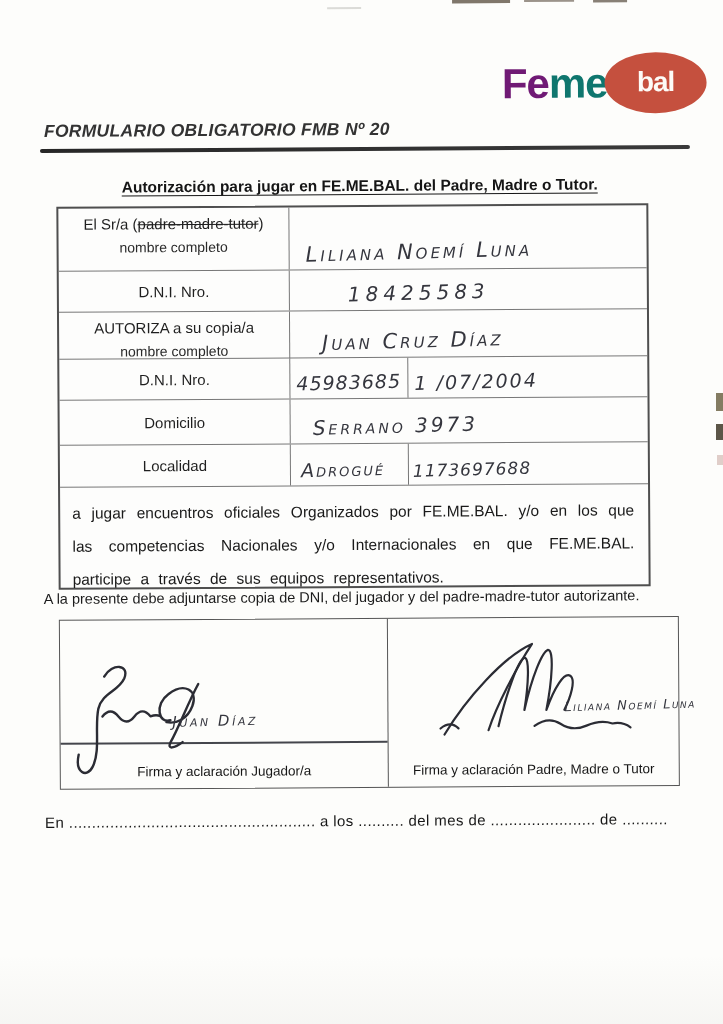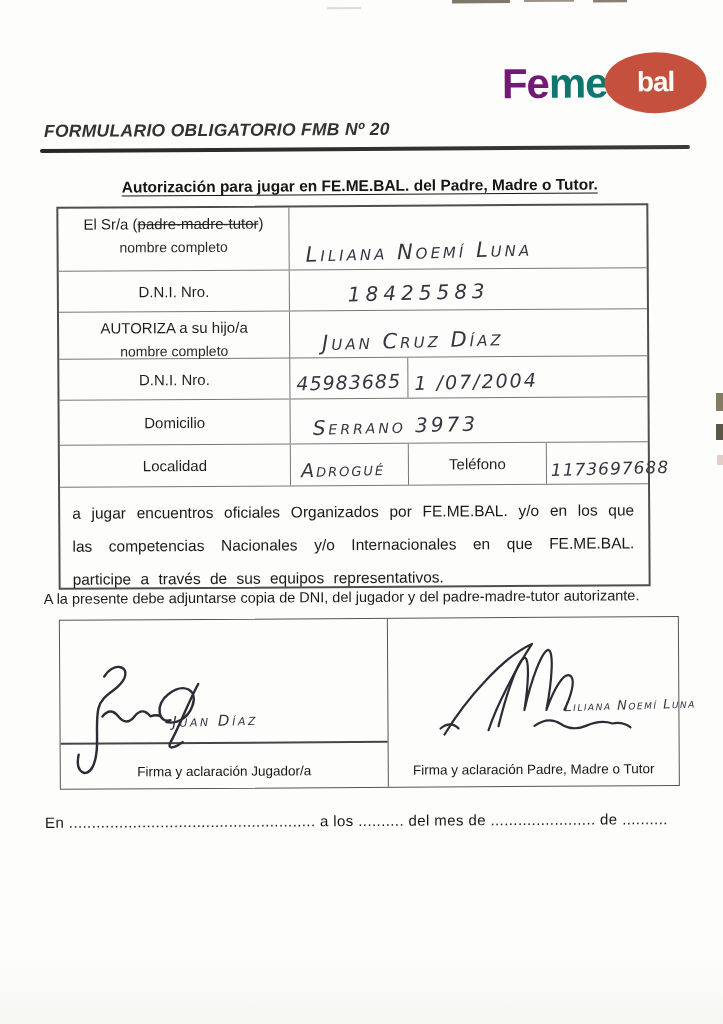--- a/index.html
+++ b/index.html
@@ -116,21 +116,21 @@
 
       <div class="trow c2" style="height:41px;">
         <div class="cell lab">D.N.I. Nro.</div>
         <div class="cell val" style="padding-left:58px;">
           <span class="hw num">18425583</span>
         </div>
       </div>
 
       <div class="trow c2" style="height:47px;">
         <div class="cell lab stacked">
-          <div>AUTORIZA a su hijo/a</div>
+          <div>AUTORIZA a su copia/a</div>
           <div class="sub">nombre completo</div>
         </div>
         <div class="cell val" style="padding-left:32px;">
           <span class="hw name">Juan Cruz Díaz</span>
         </div>
       </div>
 
       <div class="trow c4" style="height:41px;">
         <div class="cell lab">D.N.I. Nro.</div>
         <div class="cell val" style="padding-left:6px;">
@@ -146,21 +146,20 @@
         <div class="cell val" style="padding-left:22px;">
           <span class="hw name" style="font-size:20px;">Serrano 3973</span>
         </div>
       </div>
 
       <div class="trow c4" style="height:42px;">
         <div class="cell lab">Localidad</div>
         <div class="cell val" style="padding-left:10px;">
           <span class="hw med">Adrogué</span>
         </div>
-        <div class="cell lab">Teléfono</div>
         <div class="cell val" style="padding-left:4px; z-index:2;">
           <span class="hw sm">1173697688</span>
         </div>
       </div>
 
       <div class="trow c2" style="height:101px;">
         <div class="clause">a jugar encuentros oficiales Organizados por FE.ME.BAL. y/o en los que las competencias Nacionales y/o Internacionales en que FE.ME.BAL. participe a través de sus equipos representativos.</div>
       </div>
 
     </div>

